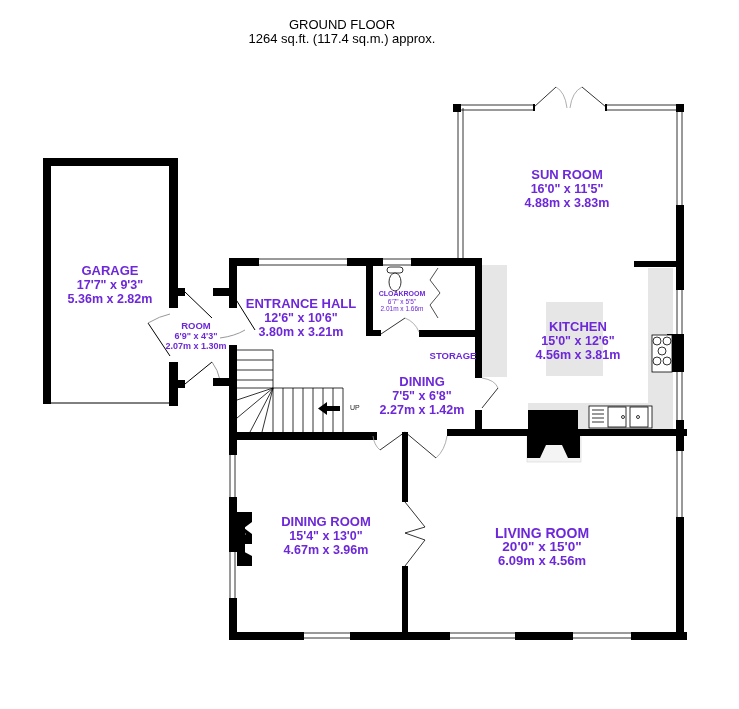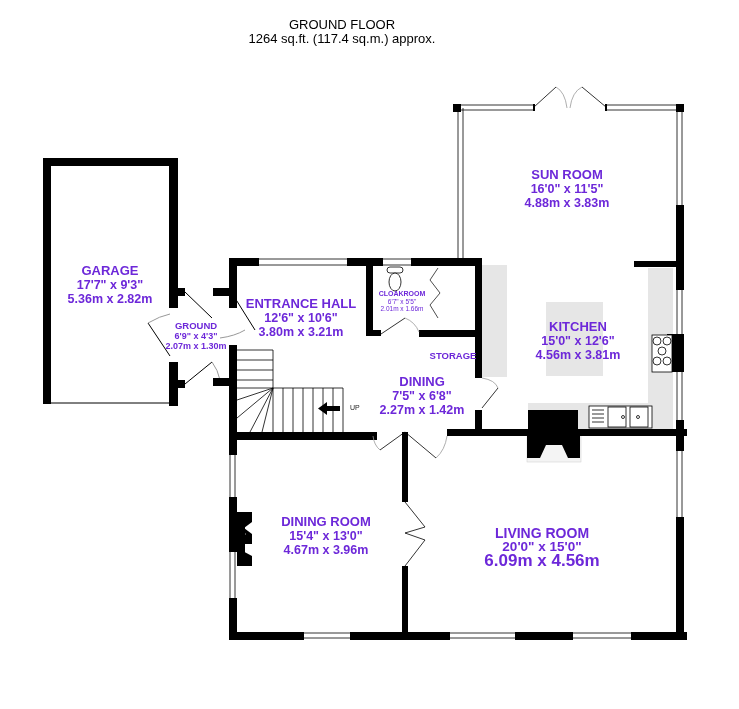--- a/index.html
+++ b/index.html
@@ -226,21 +226,21 @@
   </g>
 </svg>
 
 <div class="lbl" style="left:110px; top:264px;">
   <div class="n">GARAGE</div>
   <div class="d">17'7"  x 9'3"</div>
   <div class="d">5.36m  x 2.82m</div>
 </div>
 
 <div class="lbl sm" style="left:196px; top:320px;">
-  <div class="n">GROUND</div>
+  <div class="n">ROOM</div>
   <div class="d">6'9"  x 4'3"</div>
   <div class="d">2.07m  x 1.30m</div>
 </div>
 
 <div class="lbl" style="left:301px; top:297px;">
   <div class="n">ENTRANCE HALL</div>
   <div class="d">12'6"  x 10'6"</div>
   <div class="d">3.80m  x 3.21m</div>
 </div>
 
@@ -274,16 +274,16 @@
 
 <div class="lbl" style="left:326px; top:515px;">
   <div class="n">DINING ROOM</div>
   <div class="d">15'4"  x 13'0"</div>
   <div class="d">4.67m  x 3.96m</div>
 </div>
 
 <div class="lbl" style="left:542px; top:526px;">
   <div class="n" style="font-size:14px;">LIVING ROOM</div>
   <div class="d" style="font-size:13.5px;">20'0"  x 15'0"</div>
-  <div class="d" style="font-size:17px;text-align:center;">6.09m  x 4.56m</div>
+  <div class="d" style="font-size:13px;text-align:center;">6.09m  x 4.56m</div>
 </div>
 
 <div class="up" style="left:350px; top:404px;">UP</div>
 
 </body></html>

